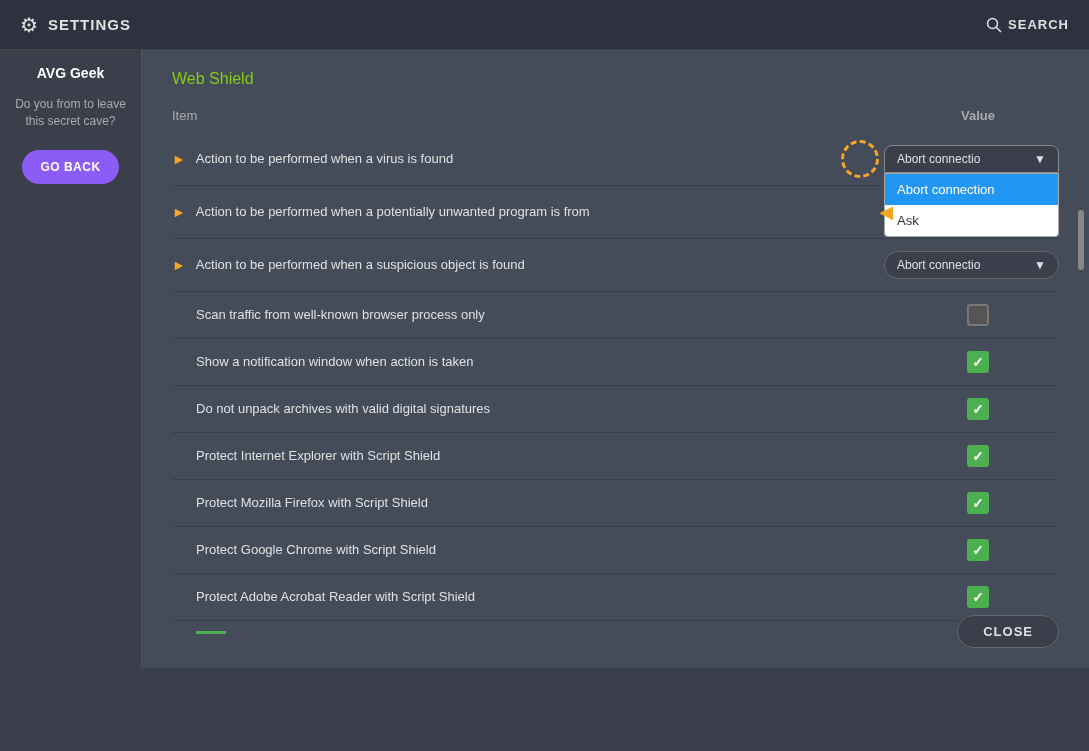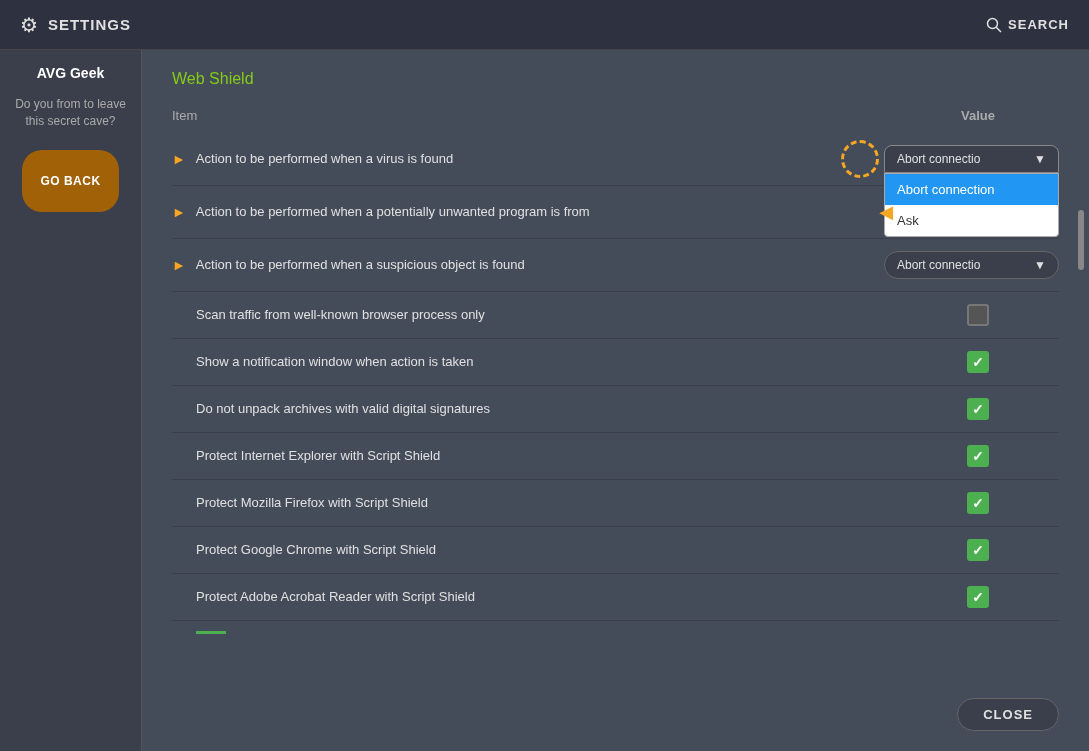--- a/index.html
+++ b/index.html
@@ -47,21 +47,21 @@
     .header-search span {
       font-size: 13px;
       font-weight: bold;
       letter-spacing: 1px;
       color: #e0e0e0;
     }
 
     
     .main {
       display: flex;
-      height: 701px;
+      height: 618px;
     }
 
     
     .sidebar {
       width: 142px;
       background: #3a3f4b;
       border-right: 1px solid #555;
       padding: 15px 10px;
       display: flex;
       flex-direction: column;
@@ -76,25 +76,25 @@
       width: 100%;
     }
     .sidebar-text {
       color: #aaaaaa;
       font-size: 12px;
       text-align: center;
       margin-bottom: 20px;
       line-height: 1.4;
     }
     .go-back-btn {
-      background: #a16207;
+      background: #8b5cf6;
       color: white;
       border: none;
       border-radius: 20px;
-      padding: 24px 18px;
+      padding: 10px 18px;
       font-size: 12px;
       font-weight: bold;
       cursor: pointer;
       letter-spacing: 0.5px;
     }
 
     
     .content {
       flex: 1;
       background: #444b59;

